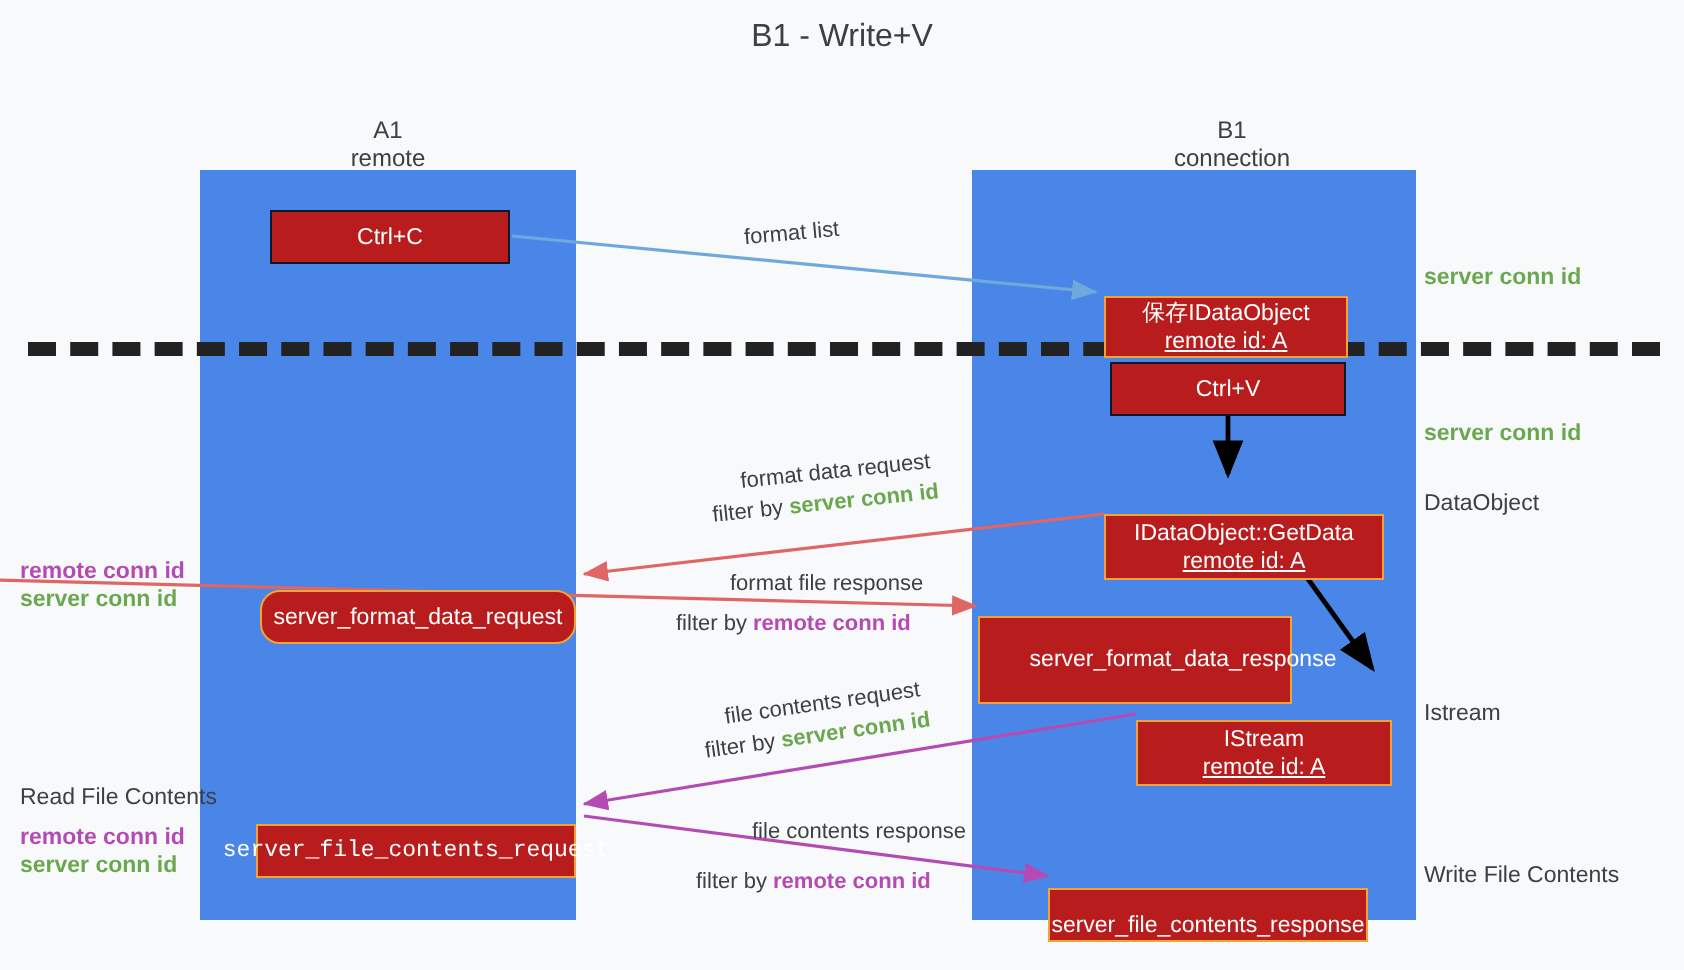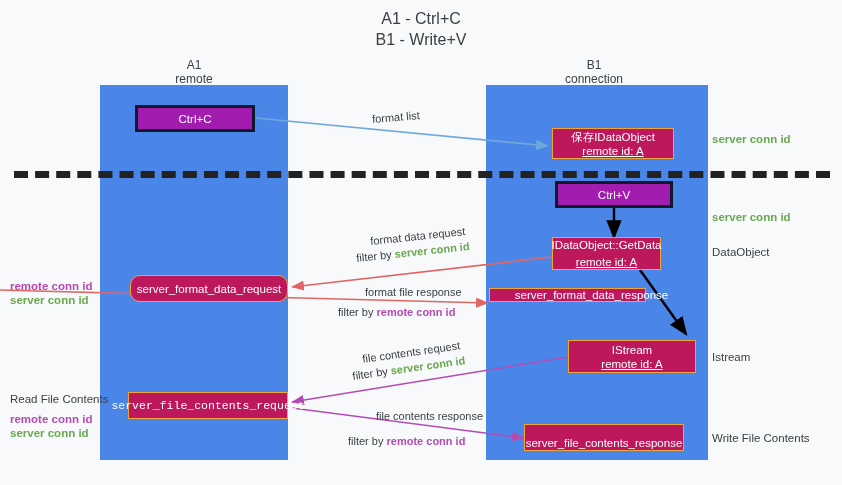--- a/index.html
+++ b/index.html
@@ -32,23 +32,23 @@
     position:absolute;left:14px;top:171px;width:816px;height:0;
     border-top:7px dashed #222222;
   }
 
   
   .node{
     position:absolute;box-sizing:border-box;
     display:flex;flex-direction:column;align-items:center;justify-content:center;
     color:#ffffff;font-size:11.5px;line-height:14px;text-align:center;
   }
-  .node.green{background:#a21caf;border:3px solid #0f172a;}
+  .node.green{background:#b91c1c;border:1px solid #0f172a;}
   .node.orange{background:#fbb köz;}
-  .node.orange{background:#be185d;border:1px solid #f0a438;}
+  .node.orange{background:#b91c1c;border:1px solid #f0a438;margin-top:20px;}
   .node .l2{font-weight:normal;text-decoration:underline;}
 
   
   .sidelab{
     position:absolute;font-size:11.5px;line-height:14px;color:#3c4043;
     white-space:nowrap;
   }
   .sidelab.green{color:#6aa84f;font-weight:bold;}
   .sidelab.purple{color:#a64d9a;font-weight:bold;}
 
@@ -62,29 +62,28 @@
 
   svg.wires{position:absolute;left:0;top:0;width:842px;height:485px;
             pointer-events:none;}
 </style>
 </head>
 <body>
 
 <div id="stage">
 
   <div class="title">
-    <div>A1 - Ctrl+C</div>
     <div>B1 - Write+V</div>
   </div>
 
   <div class="lane-head" style="left:94px;top:58px;">
     <div>A1</div>
     <div>remote</div>
   </div>
-  <div class="lane-head" style="left:494px;top:58px;">
+  <div class="lane-head" style="left:516px;top:58px;">
     <div>B1</div>
     <div>connection</div>
   </div>
 
   <div class="lane" style="left:100px;top:85px;width:188px;height:375px;"></div>
   <div class="lane" style="left:486px;top:85px;width:222px;height:375px;"></div>
 
   <svg class="wires" viewBox="0 0 842 485">
     <defs>
       <marker id="ah-blue" markerWidth="9" markerHeight="9" refX="7.5" refY="3.2" orient="auto">
@@ -124,35 +123,35 @@
 
   <div class="node orange" style="left:552px;top:128px;width:122px;height:31px;">
     <div>保存IDataObject</div>
     <div class="l2">remote id: A</div>
   </div>
 
   <div class="node green" style="left:555px;top:181px;width:118px;height:27px;align-items:center;">
     <div>Ctrl+V</div>
   </div>
 
-  <div class="node orange" style="left:552px;top:237px;width:109px;height:33px;justify-content:space-between;">
+  <div class="node orange" style="left:552px;top:237px;width:140px;height:33px;">
     <div>IDataObject::GetData</div>
     <div class="l2">remote id: A</div>
   </div>
 
   <div class="node orange" style="left:568px;top:340px;width:128px;height:33px;">
     <div>IStream</div>
     <div class="l2">remote id: A</div>
   </div>
 
   <div class="node orange" style="left:130px;top:275px;width:158px;height:27px;border-radius:10px;">
     <div>server_format_data_request</div>
   </div>
 
-  <div class="node orange" style="left:489px;top:288px;width:157px;height:14px;padding-left:48px;">
+  <div class="node orange" style="left:489px;top:288px;width:157px;height:44px;padding-left:48px;">
     <div>server_format_data_response</div>
   </div>
 
   <div class="node orange" style="left:128px;top:392px;width:160px;height:27px;font-family:Liberation Mono, monospace;">
     <div>server_file_contents_request</div>
   </div>
 
   <div class="node orange" style="left:524px;top:424px;width:160px;height:27px;justify-content:flex-end;">
     <div>server_file_contents_response</div>
   </div>

